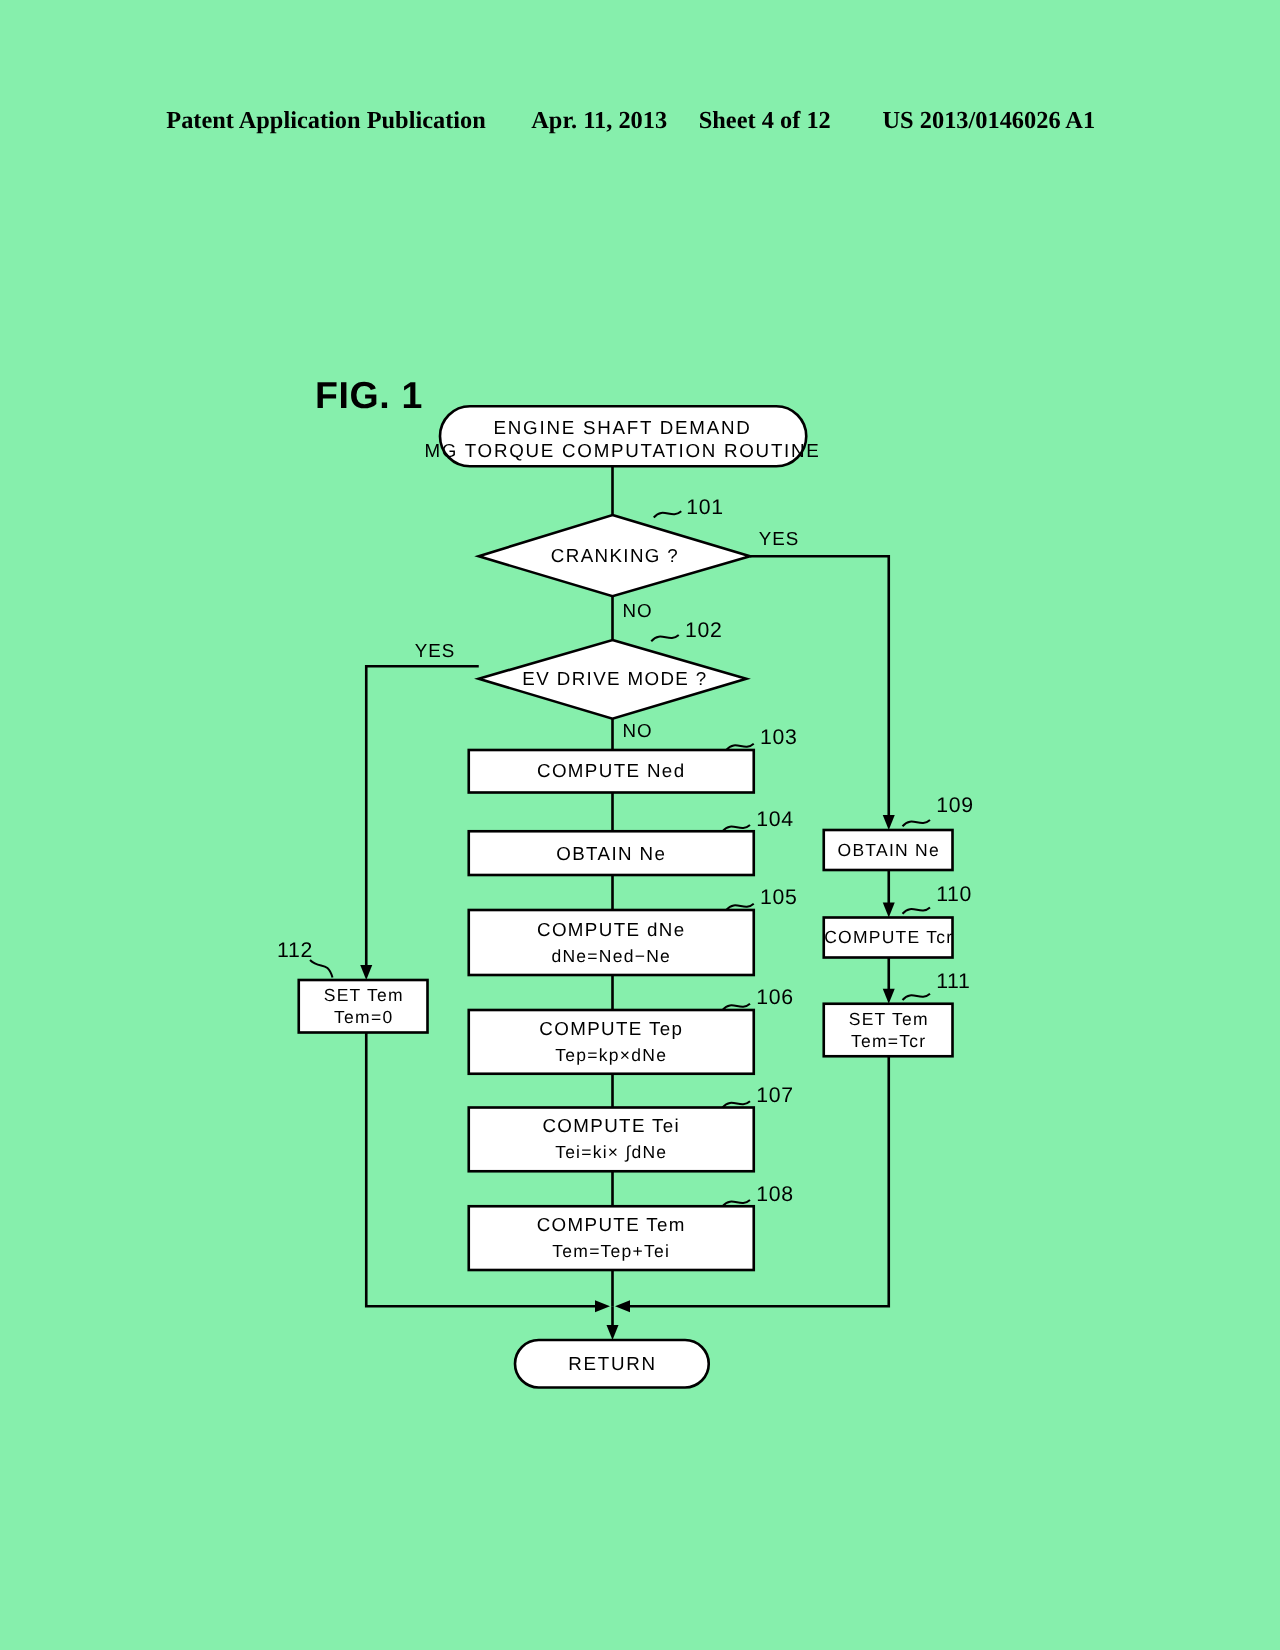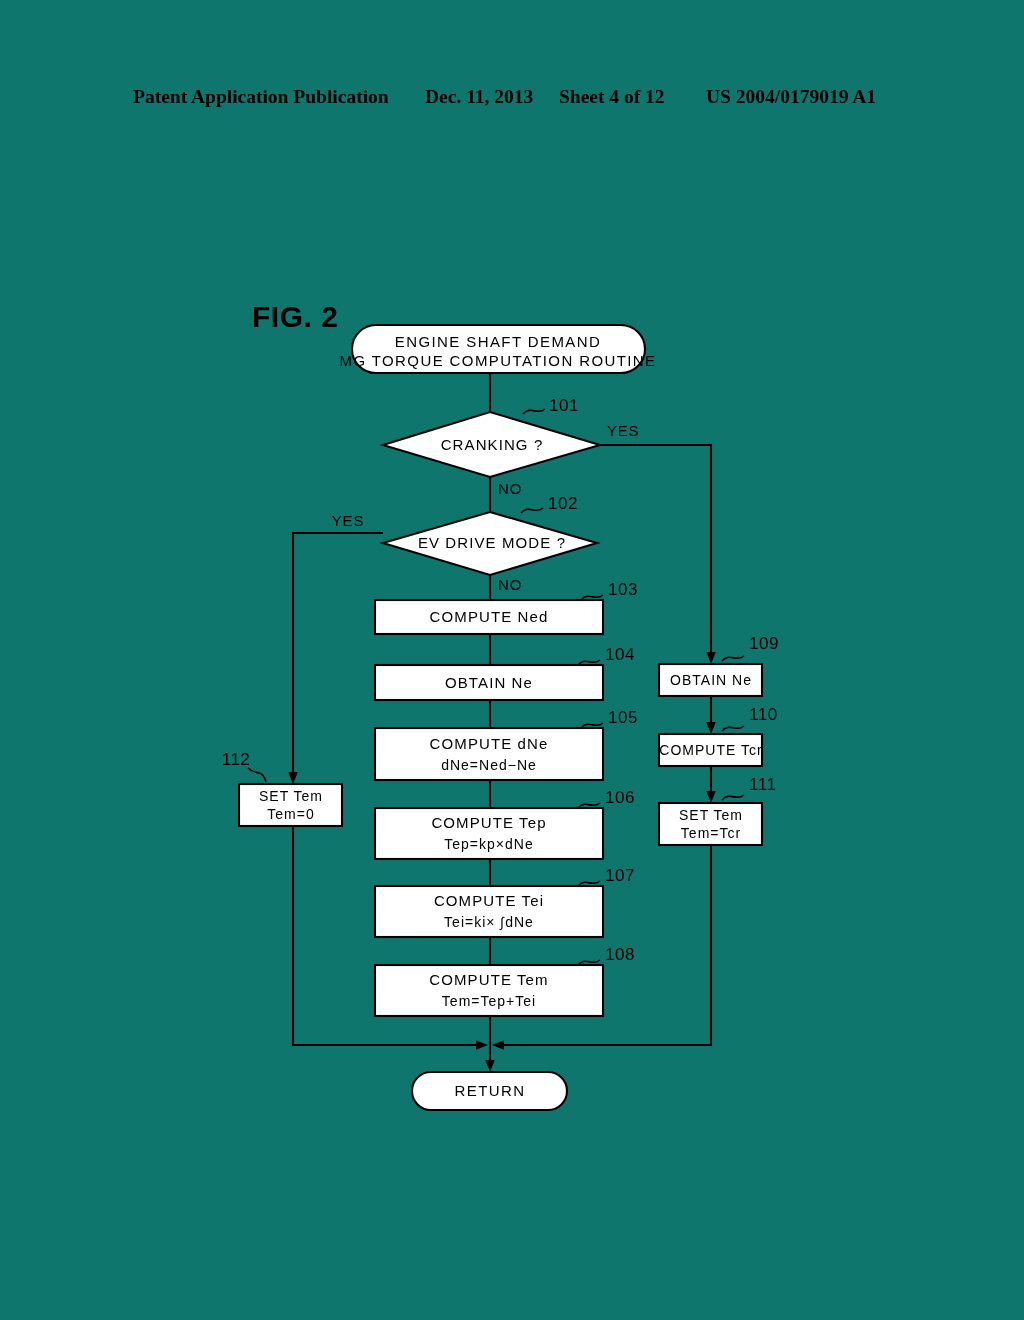--- a/index.html
+++ b/index.html
@@ -12,21 +12,21 @@
     height: 1320px;
     position: relative;
     font-family: "Liberation Sans", sans-serif;
     overflow: hidden;
   }
   #page {
     position: absolute;
     left: 0; top: 0;
     width: 1024px;
     height: 1320px;
-    background: #0f766e;
+    background: #86efac;
   }
   .pub-header {
     position: absolute;
     left: 0; top: 86px;
     width: 1024px;
     height: 30px;
     font-family: "Liberation Serif", serif;
     font-weight: bold;
     font-size: 19.5px;
     color: #000000;
@@ -107,26 +107,26 @@
     stroke-width: 1.6;
   }
 </style>
 </head>
 <body>
 
 <div id="page">
 
   <div class="pub-header">
     <span class="hdr-pub">Patent Application Publication</span>
-    <span class="hdr-date">Dec. 11, 2013</span>
+    <span class="hdr-date">Apr. 11, 2013</span>
     <span class="hdr-sheet">Sheet 4 of 12</span>
-    <span class="hdr-num">US 2004/0179019 A1</span>
+    <span class="hdr-num">US 2013/0146026 A1</span>
   </div>
 
-  <div class="fig-label">FIG. 2</div>
+  <div class="fig-label">FIG. 1</div>
 
   <svg id="flow" viewBox="0 0 1024 1320">
 
     <g>
 
       <path class="conn" d="M 490 373 L 490 412"></path>
 
       <path class="conn" d="M 490 477 L 490 512"></path>
 
       <path class="conn" d="M 490 575 L 490 600"></path>

